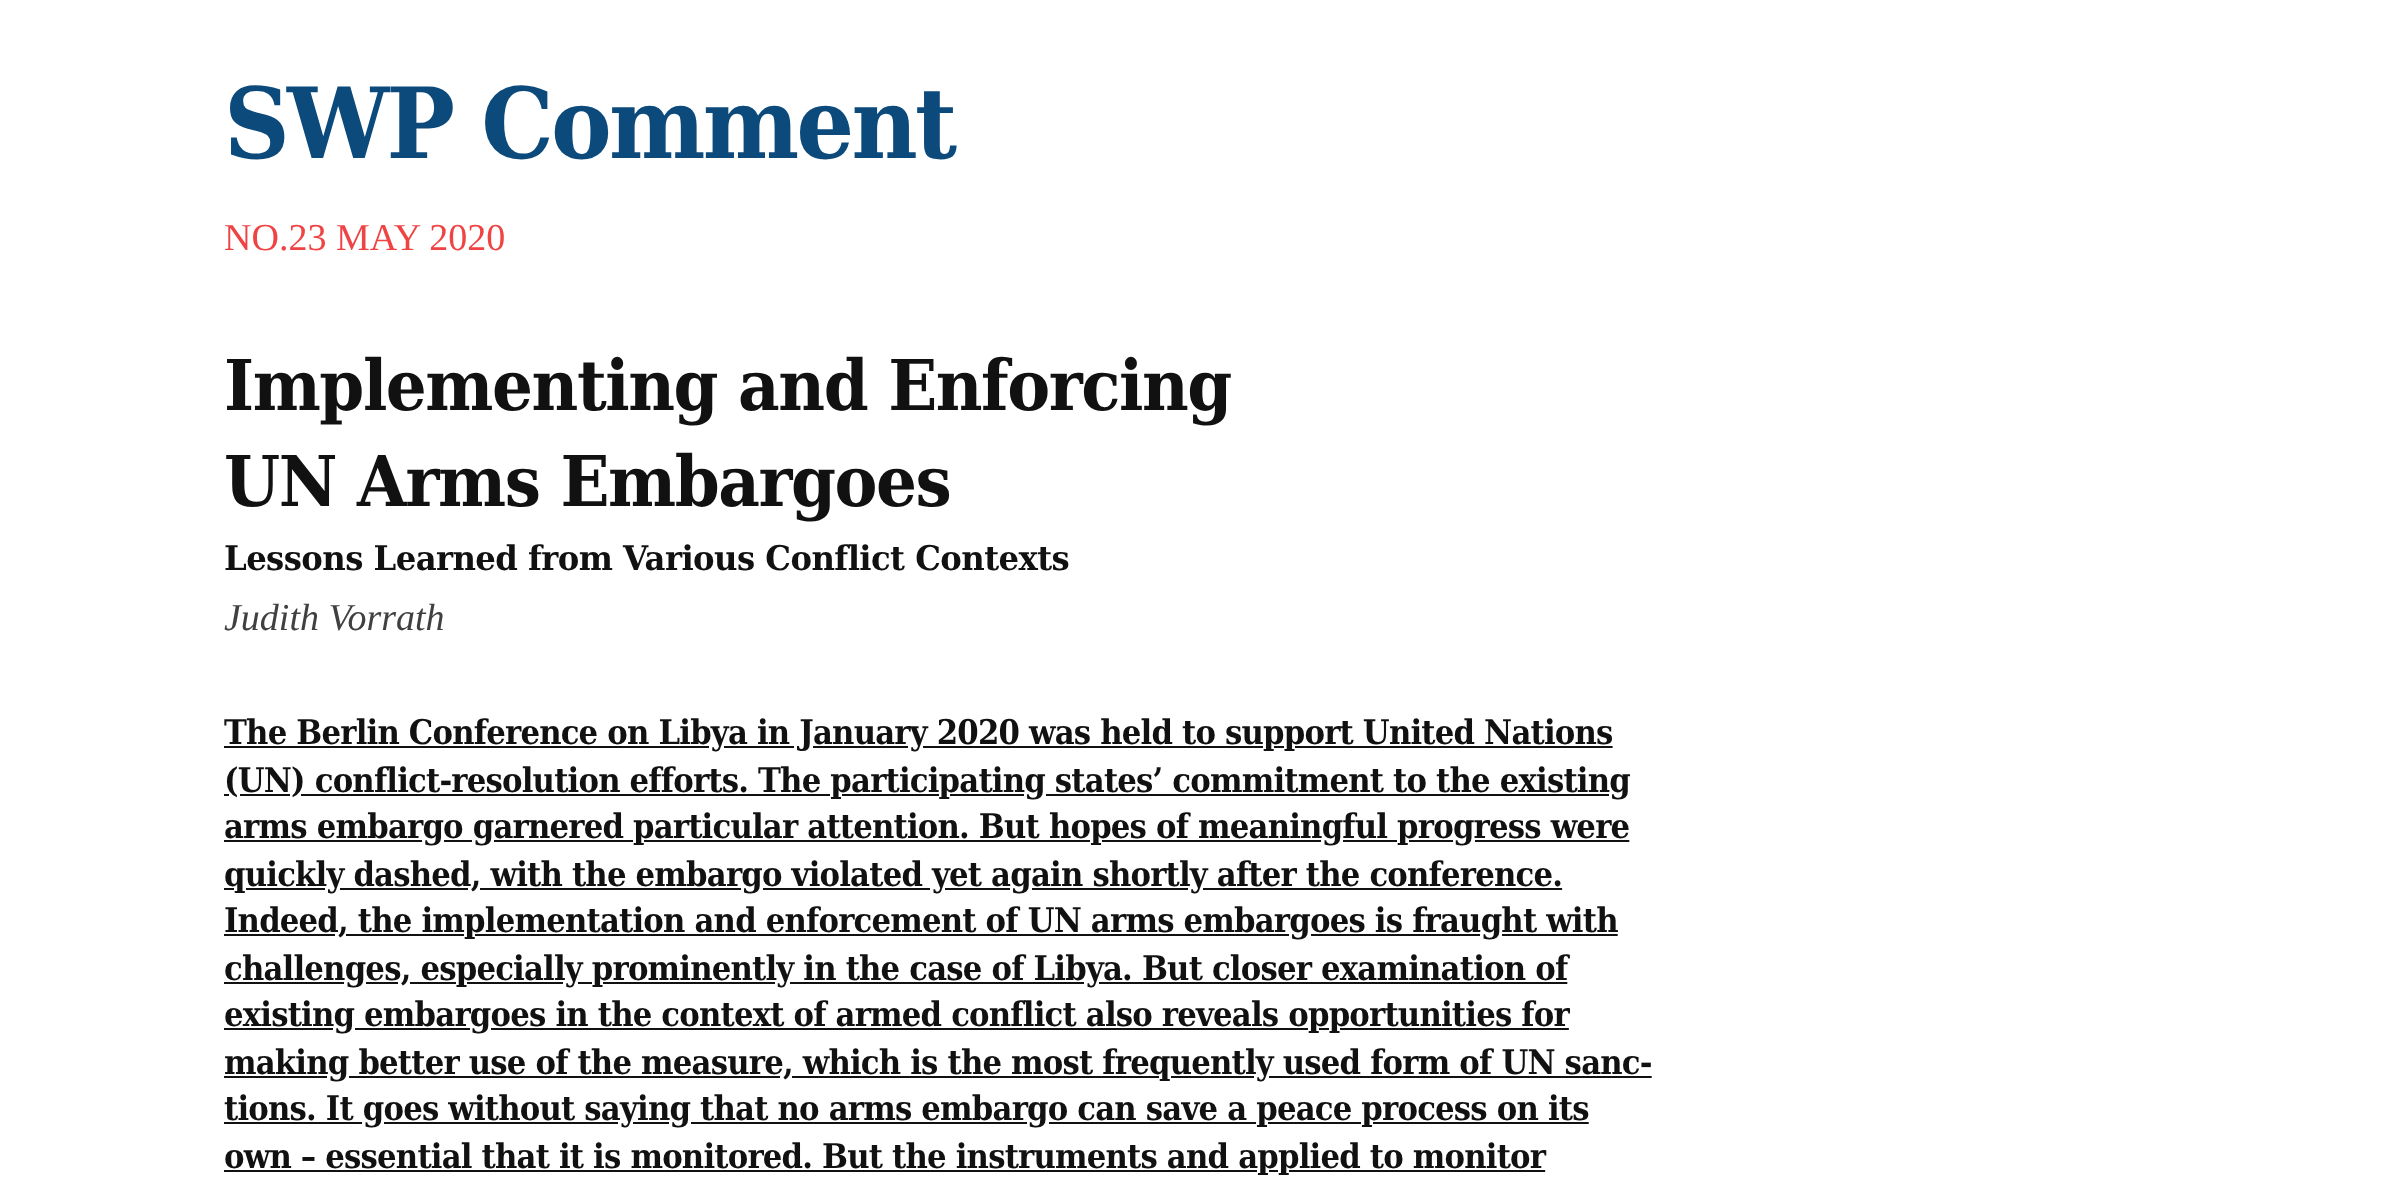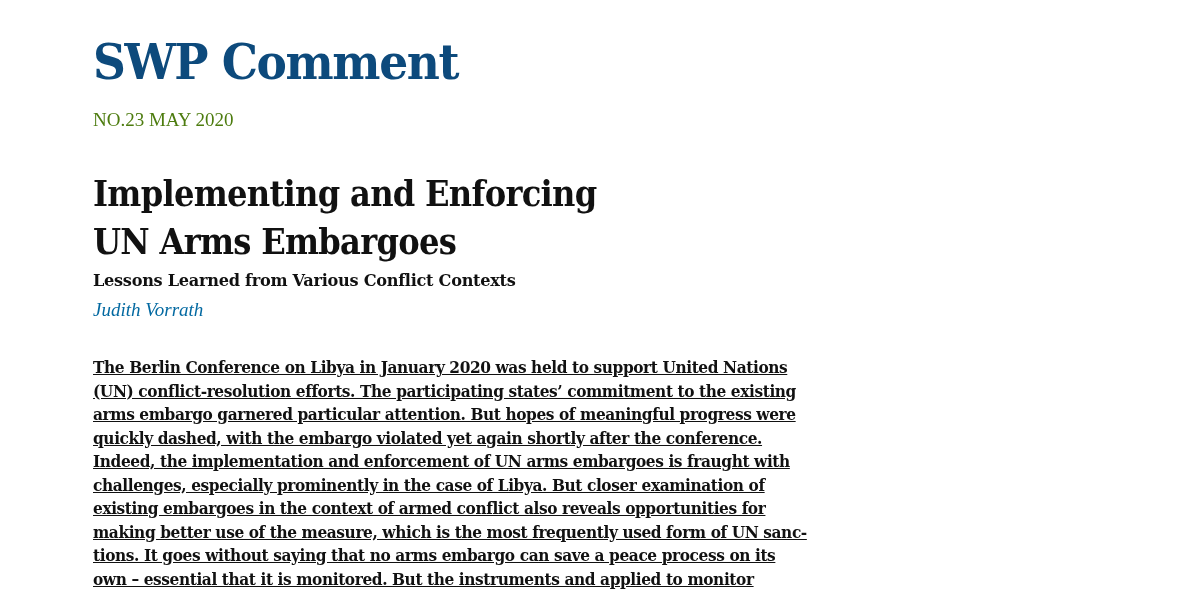--- a/index.html
+++ b/index.html
@@ -10,21 +10,21 @@
   body {
     width: 1200px;
     height: 600px;
     overflow: hidden;
     position: relative;
     font-family: "DejaVu Serif", "Liberation Serif", serif;
     color: #111111;
   }
   .page {
     position: absolute;
-    left: 93px;
+    left: 112px;
     top: 0;
     width: 800px;
     height: 600px;
   }
   .series-title {
     position: absolute;
     left: 0;
     top: 38px;
     margin: 0;
     font-family: "DejaVu Serif", serif;
@@ -36,21 +36,21 @@
     line-height: 1;
     transform: scaleX(0.93);
     transform-origin: left top;
   }
   .issue-line {
     position: absolute;
     left: 0;
     top: 110px;
     font-family: "Liberation Serif", serif;
     font-size: 19px;
-    color: #4d7c0f;
+    color: #ef4444;
     letter-spacing: 0px;
     white-space: nowrap;
     line-height: 1;
   }
   .main-title {
     position: absolute;
     left: 0;
     top: 170px;
     margin: 0;
     font-family: "DejaVu Serif", serif;
@@ -78,21 +78,21 @@
     transform: scaleX(0.95);
     transform-origin: left top;
   }
   .author {
     position: absolute;
     left: 0;
     top: 300px;
     font-family: "Liberation Serif", serif;
     font-style: italic;
     font-size: 19px;
-    color: #0369a1;
+    color: #404040;
     white-space: nowrap;
     line-height: 1;
   }
   .abstract {
     position: absolute;
     left: 0;
     top: 356px;
     width: 800px;
     height: 244px;
     overflow: hidden;

